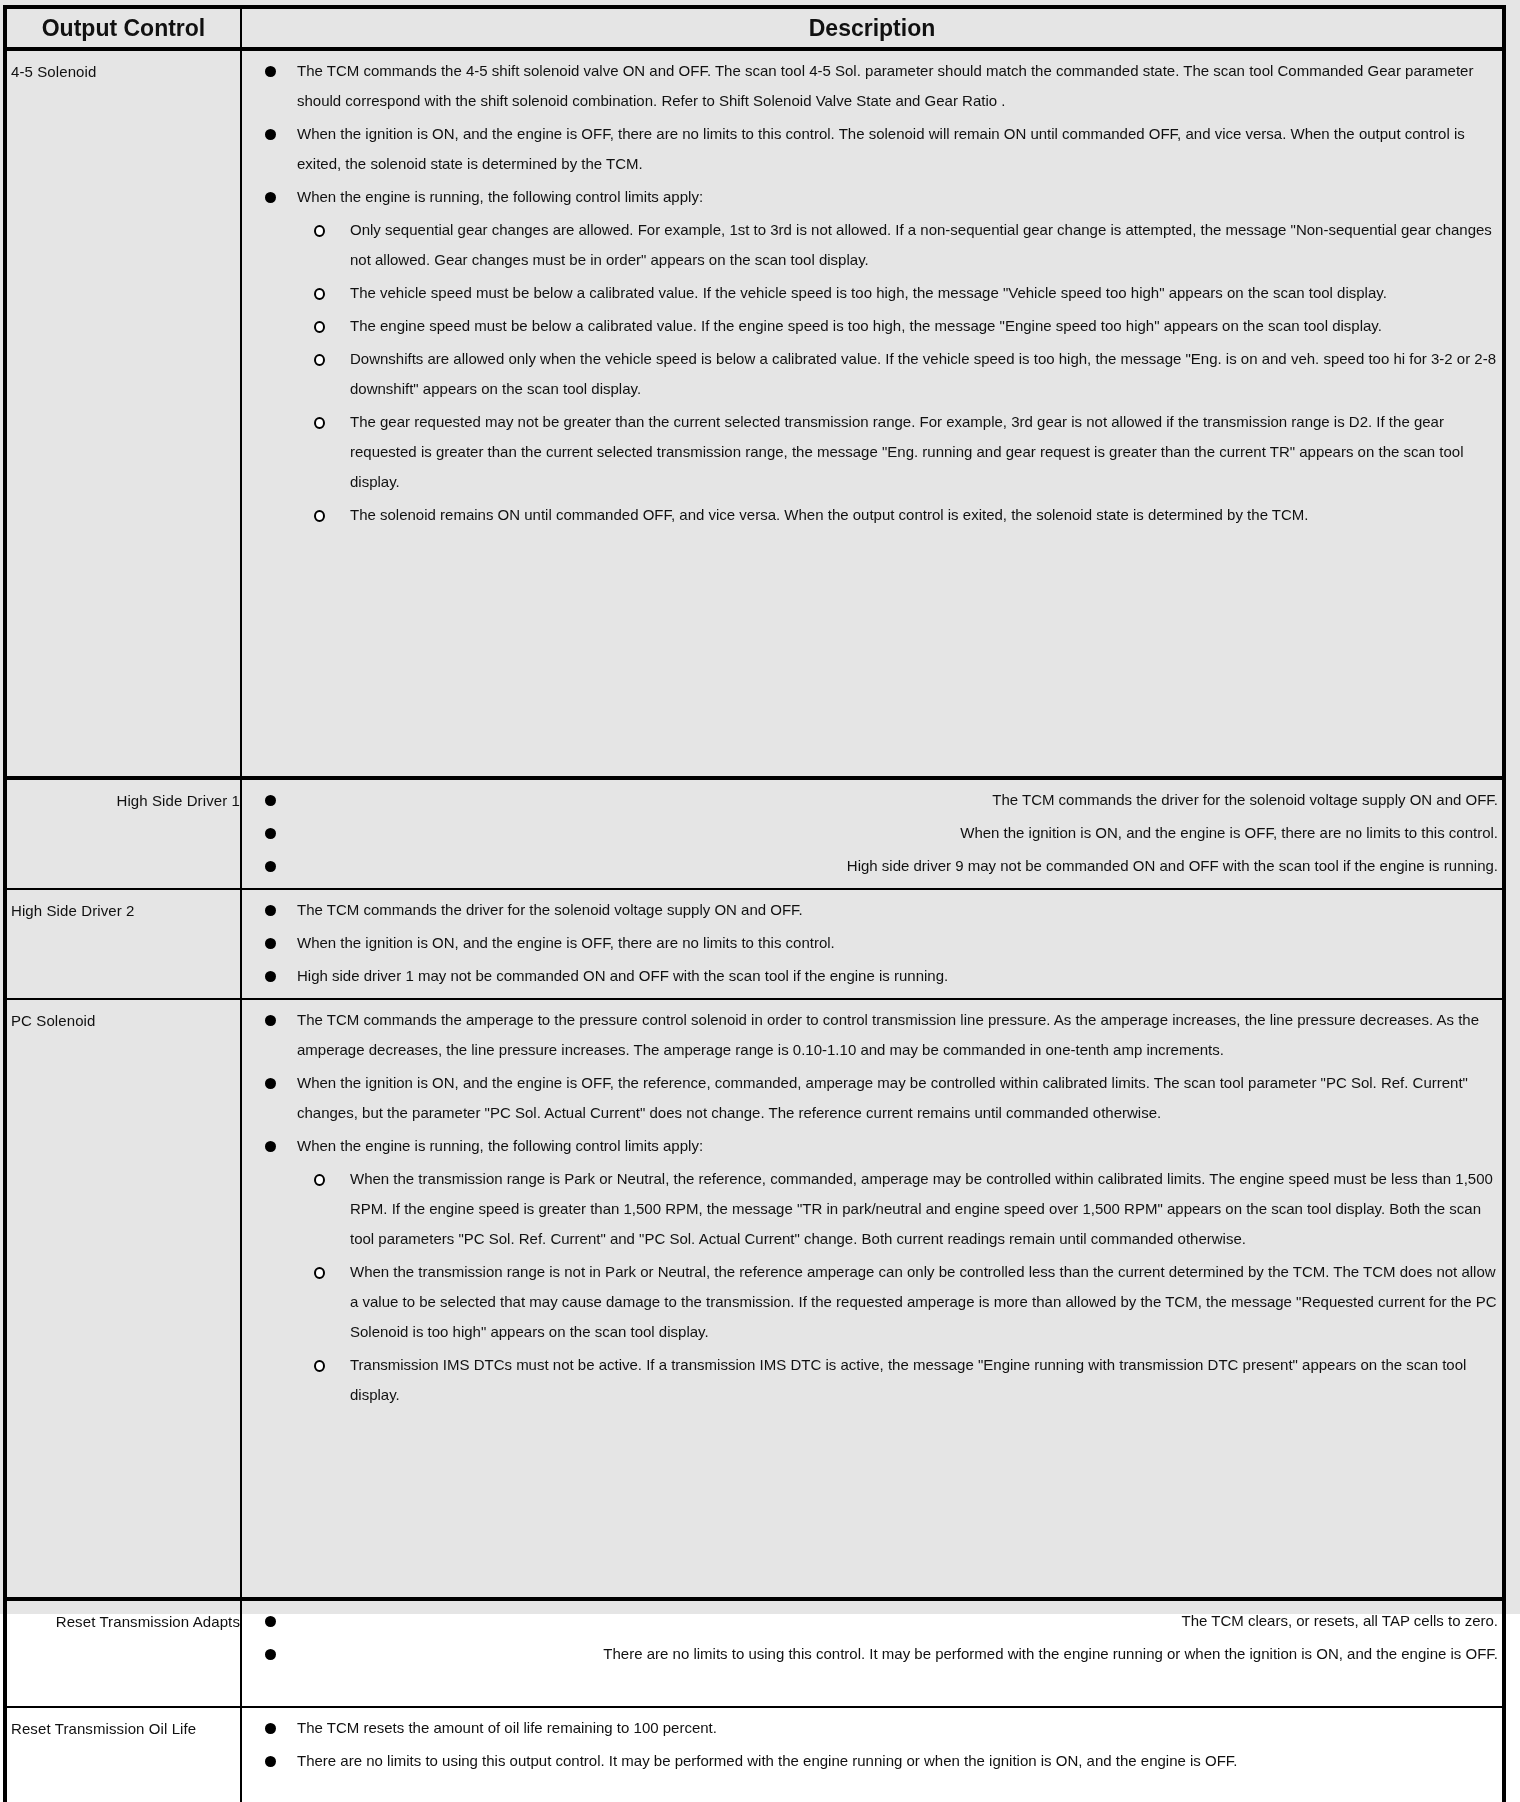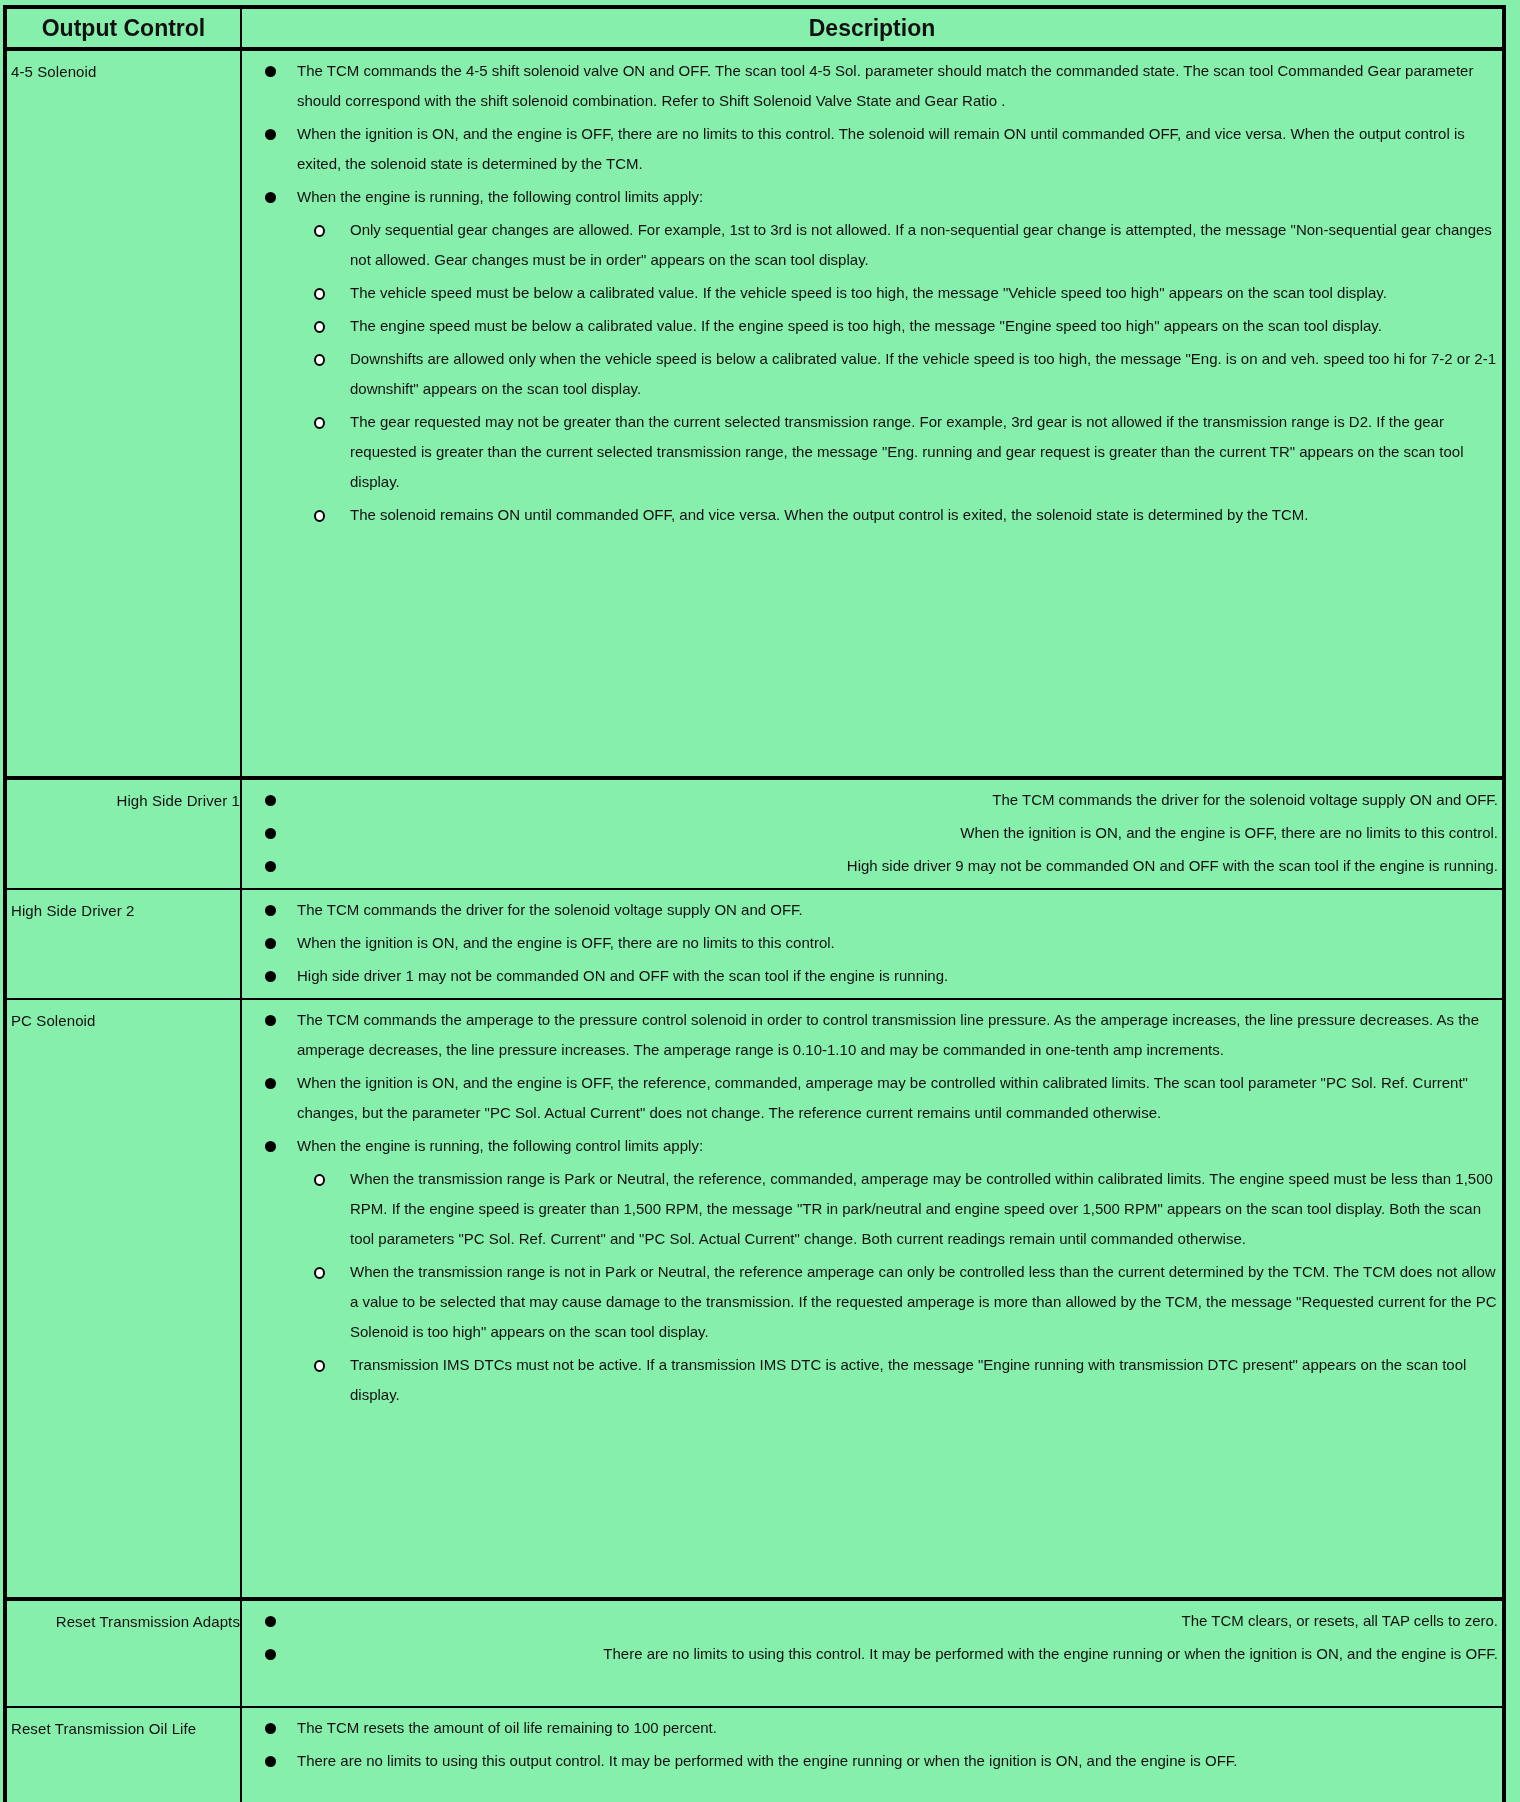--- a/index.html
+++ b/index.html
@@ -1,17 +1,17 @@
 <!DOCTYPE html>
 <html><head>
 <meta charset="utf-8">
 <style>
   html, body { margin: 0; padding: 0; background: #ffffff; }
   body { width: 1520px; height: 1802px; overflow: hidden; }
-  .page { position: relative; width: 1520px; height: 1802px; background: #86efac; }
+  .page { position: relative; width: 1520px; height: 1614px; background: #e5e5e5; }
   table.oc {
     position: absolute; left: 3px; top: 5px;
     width: 1503px;
     border-collapse: collapse;
     table-layout: fixed;
     font-family: "Liberation Sans", sans-serif;
     color: #111;
     border: 4px solid #000;
   }
   table.oc col.c1 { width: 236px; }
@@ -74,21 +74,21 @@
         <td class="ctrl">4-5 Solenoid</td>
         <td class="desc">
           <ul class="b1">
             <li><span class="dot"></span><span>The TCM commands the 4-5 shift solenoid valve ON and OFF. The scan tool 4-5 Sol. parameter should match the commanded state. The scan tool Commanded Gear parameter should correspond with the shift solenoid combination. Refer to Shift Solenoid Valve State and Gear Ratio .</span></li>
             <li><span class="dot"></span><span>When the ignition is ON, and the engine is OFF, there are no limits to this control. The solenoid will remain ON until commanded OFF, and vice versa. When the output control is exited, the solenoid state is determined by the TCM.</span></li>
             <li><span class="dot"></span><span>When the engine is running, the following control limits apply:</span>
               <ul class="b2">
                 <li><span class="ring"></span><span>Only sequential gear changes are allowed. For example, 1st to 3rd is not allowed. If a non-sequential gear change is attempted, the message "Non-sequential gear changes not allowed. Gear changes must be in order" appears on the scan tool display.</span></li>
                 <li><span class="ring"></span><span>The vehicle speed must be below a calibrated value. If the vehicle speed is too high, the message "Vehicle speed too high" appears on the scan tool display.</span></li>
                 <li><span class="ring"></span><span>The engine speed must be below a calibrated value. If the engine speed is too high, the message "Engine speed too high" appears on the scan tool display.</span></li>
-                <li><span class="ring"></span><span>Downshifts are allowed only when the vehicle speed is below a calibrated value. If the vehicle speed is too high, the message "Eng. is on and veh. speed too hi for 7-2 or 2-1 downshift" appears on the scan tool display.</span></li>
+                <li><span class="ring"></span><span>Downshifts are allowed only when the vehicle speed is below a calibrated value. If the vehicle speed is too high, the message "Eng. is on and veh. speed too hi for 3-2 or 2-8 downshift" appears on the scan tool display.</span></li>
                 <li><span class="ring"></span><span>The gear requested may not be greater than the current selected transmission range. For example, 3rd gear is not allowed if the transmission range is D2. If the gear requested is greater than the current selected transmission range, the message "Eng. running and gear request is greater than the current TR" appears on the scan tool display.</span></li>
                 <li><span class="ring"></span><span>The solenoid remains ON until commanded OFF, and vice versa. When the output control is exited, the solenoid state is determined by the TCM.</span></li>
               </ul>
             </li>
           </ul>
         </td>
       </tr>
 
       <tr class="r2 row-sep">
         <td class="ctrl">High Side Driver 1</td>

